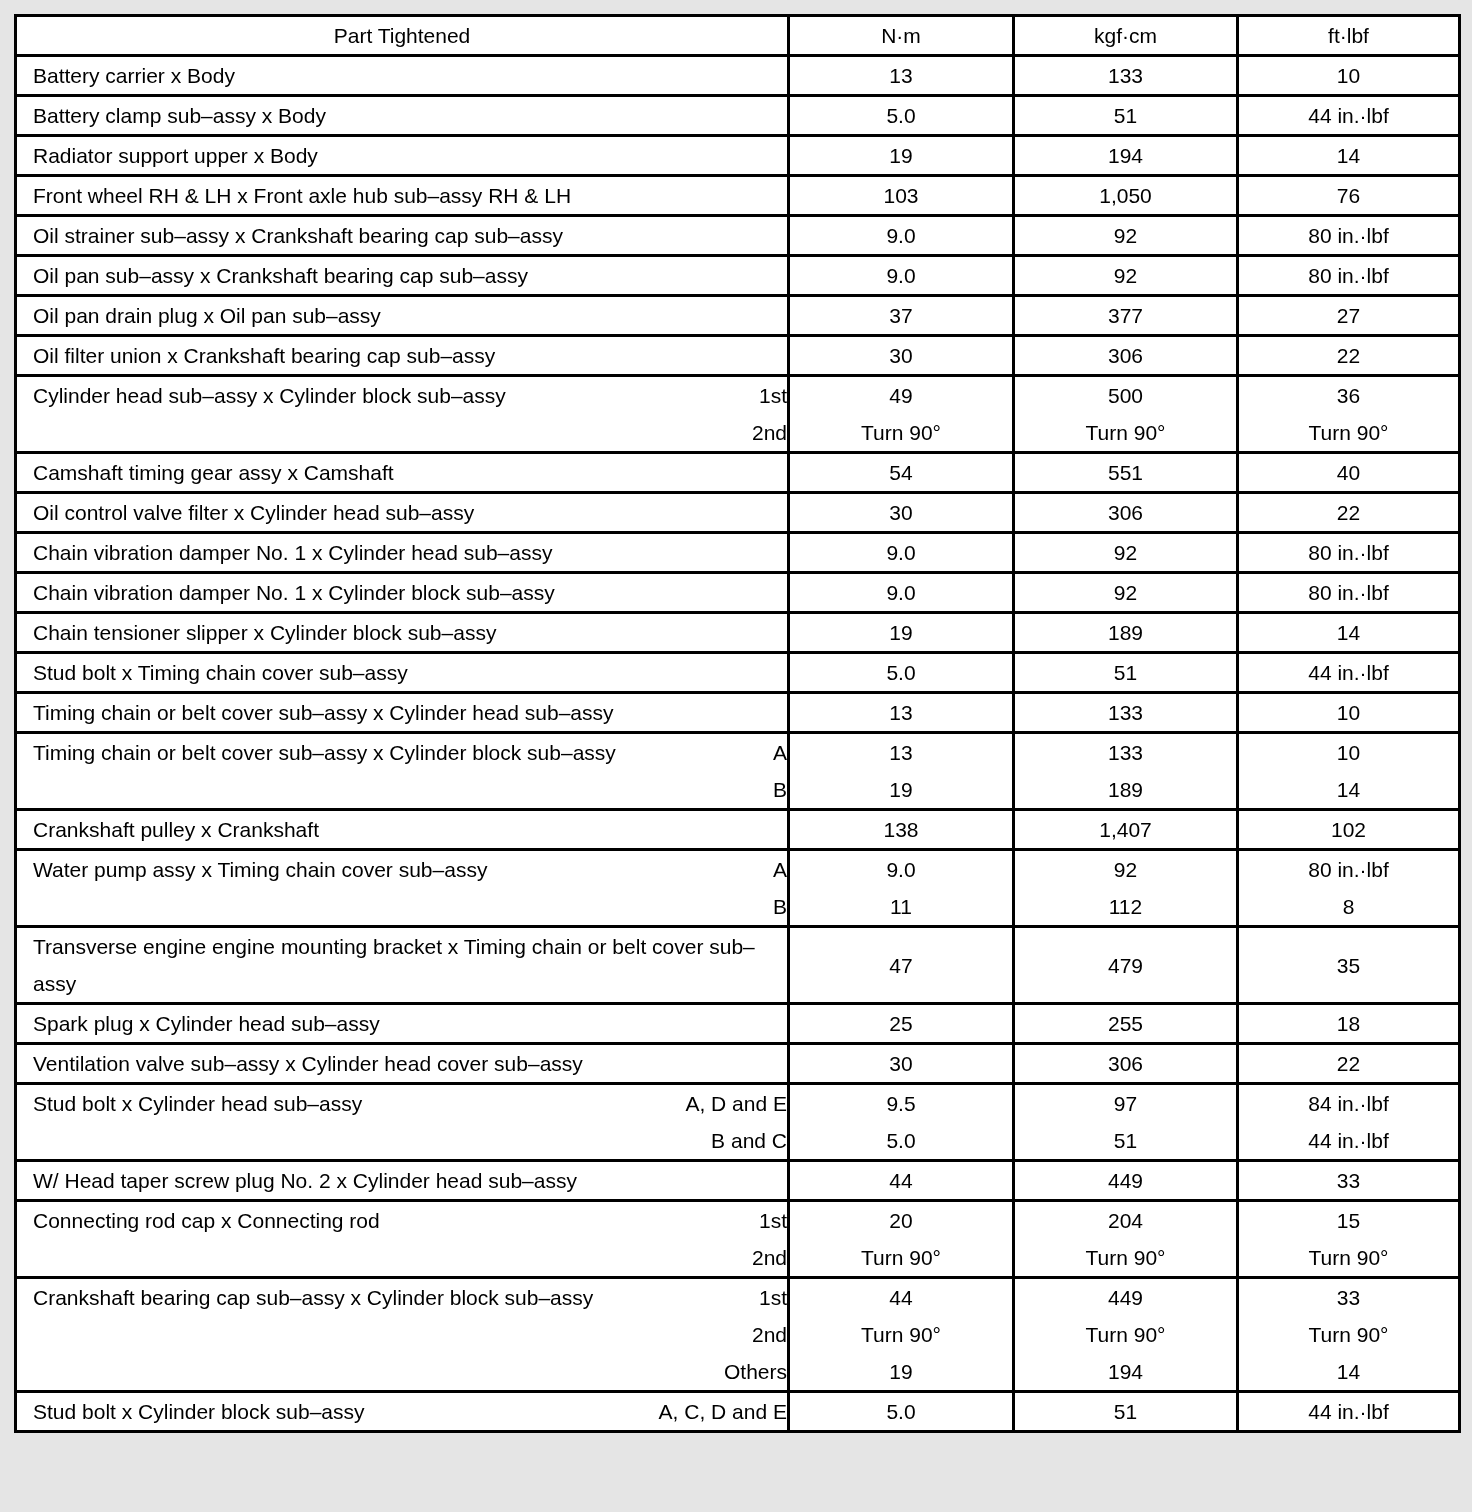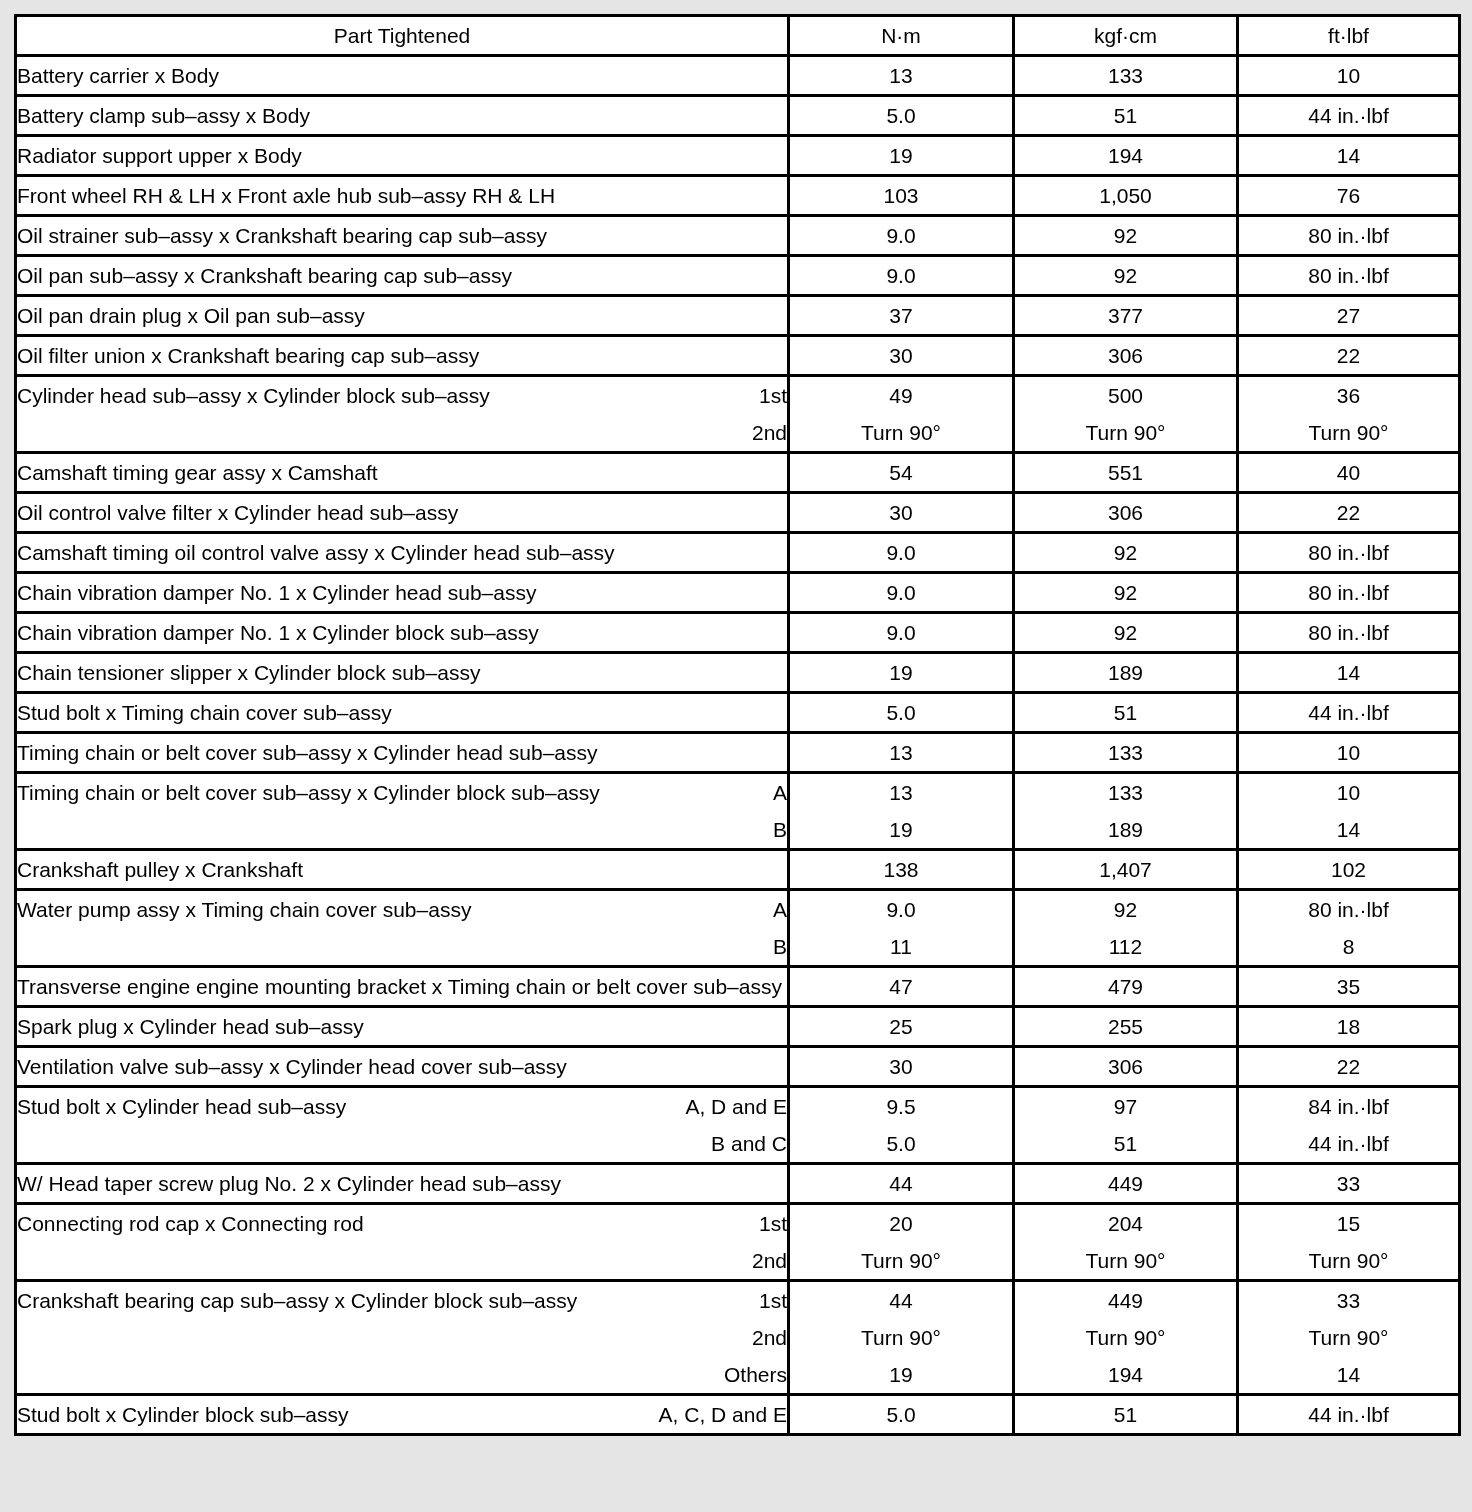--- a/index.html
+++ b/index.html
@@ -49,20 +49,21 @@
   }
   .part-wrap {
     display: flex;
     align-items: flex-start;
     width: 100%;
   }
   .part-name {
     flex: 1 1 auto;
     line-height: 37px;
     min-height: 37px;
+    padding-left: 16px;
   }
   .part-labels {
     flex: 0 0 auto;
     text-align: right;
     white-space: nowrap;
     padding-left: 8px;
   }
   .line {
     height: 37px;
     line-height: 37px;
@@ -267,36 +268,20 @@
           <td class="val-td">
             <div class="line">306</div>
           </td>
           <td class="val-td">
             <div class="line">22</div>
           </td>
         </tr>
         <tr>
           <td class="part-td">
             <div class="part-wrap">
-              <div class="part-name">Camshaft timing oil control valve assy x Cylinder head sub–assy</div>
-            </div>
-          </td>
-          <td class="val-td">
-            <div class="line">9.0</div>
-          </td>
-          <td class="val-td">
-            <div class="line">92</div>
-          </td>
-          <td class="val-td">
-            <div class="line">80 in.·lbf</div>
-          </td>
-        </tr>
-        <tr>
-          <td class="part-td">
-            <div class="part-wrap">
               <div class="part-name">Chain vibration damper No. 1 x Cylinder head sub–assy</div>
             </div>
           </td>
           <td class="val-td">
             <div class="line">9.0</div>
           </td>
           <td class="val-td">
             <div class="line">92</div>
           </td>
           <td class="val-td">

